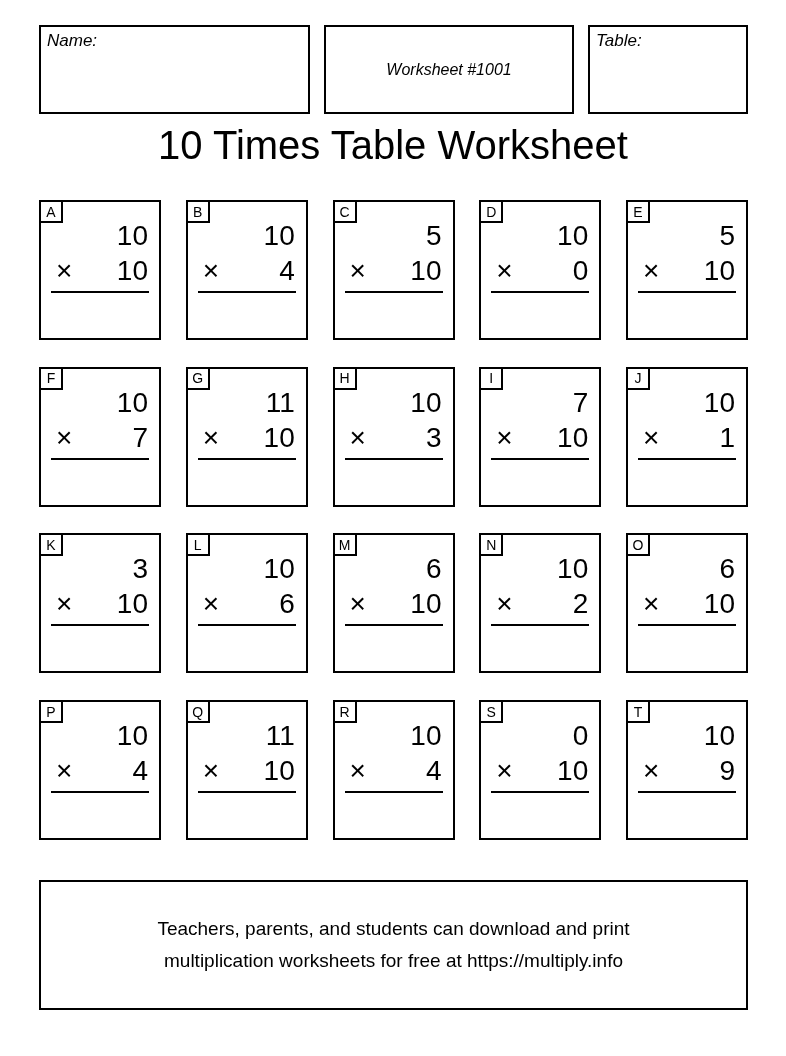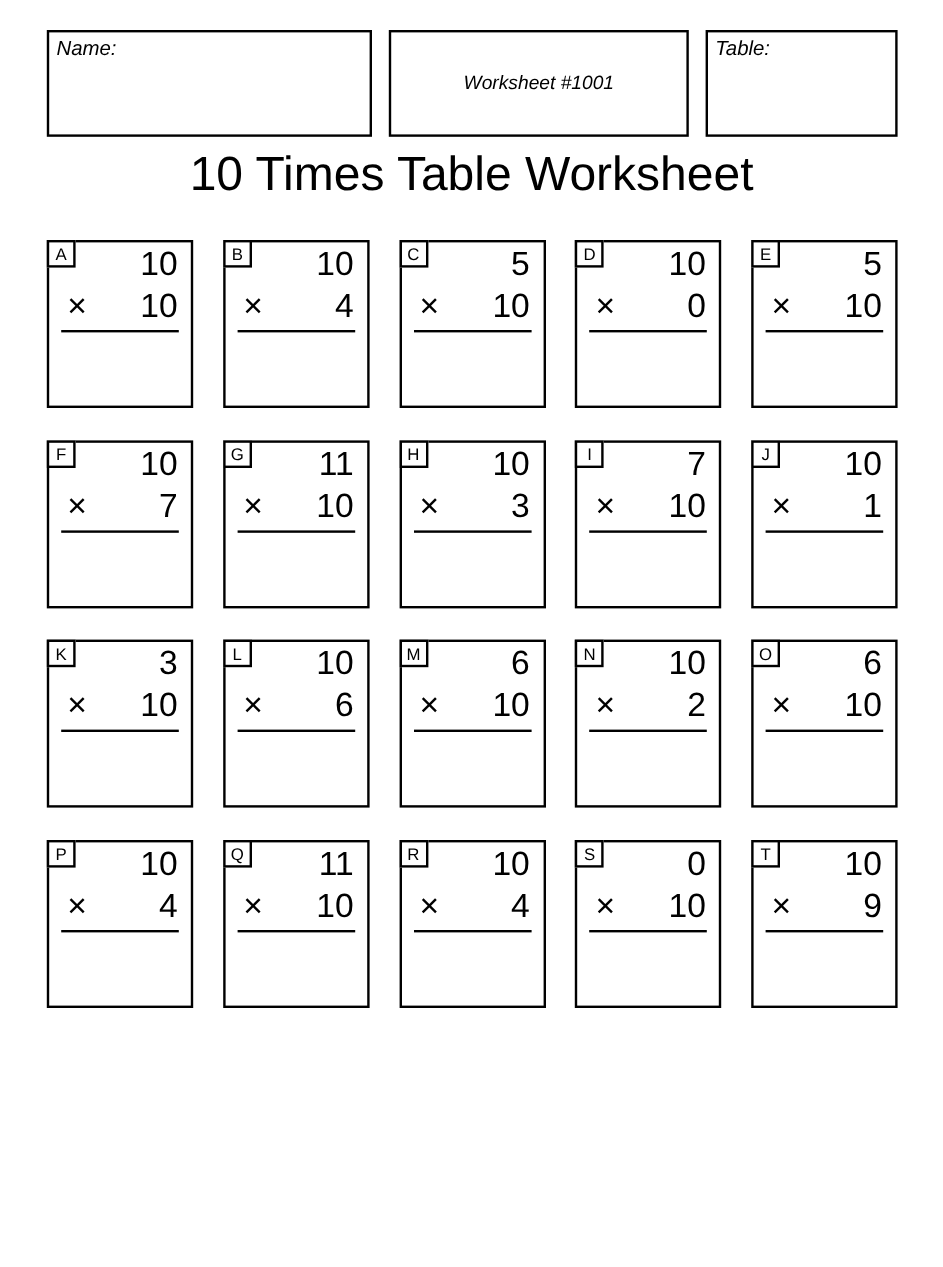--- a/index.html
+++ b/index.html
@@ -76,21 +76,21 @@
     height: 23px;
     border: 2px solid #000;
     box-sizing: border-box;
     background: #fff;
     display: flex;
     align-items: center;
     justify-content: center;
     font-size: 14px;
     line-height: 14px;
   }
-  .pbody { padding-top: 0; }
+  .pbody { padding-top: 16px; }
   .row1 {
     font-size: 28px;
     line-height: 35px;
     text-align: right;
     padding-right: 11px;
   }
   .row2 {
     font-size: 28px;
     line-height: 35px;
     display: flex;
@@ -400,14 +400,18 @@
       <div class="row2">
         <span class="xsign">×</span>
         <span>9</span>
       </div>
       <div class="aline"></div>
       <div class="answer-space"></div>
     </div>
   </div>
 </div>
 
+  <div class="footer">
+    <div>Teachers, parents, and students can download and print</div>
+    <div>multiplication worksheets for free at https://multiply.info</div>
+  </div>
 
 </div>
 
 </body></html>

